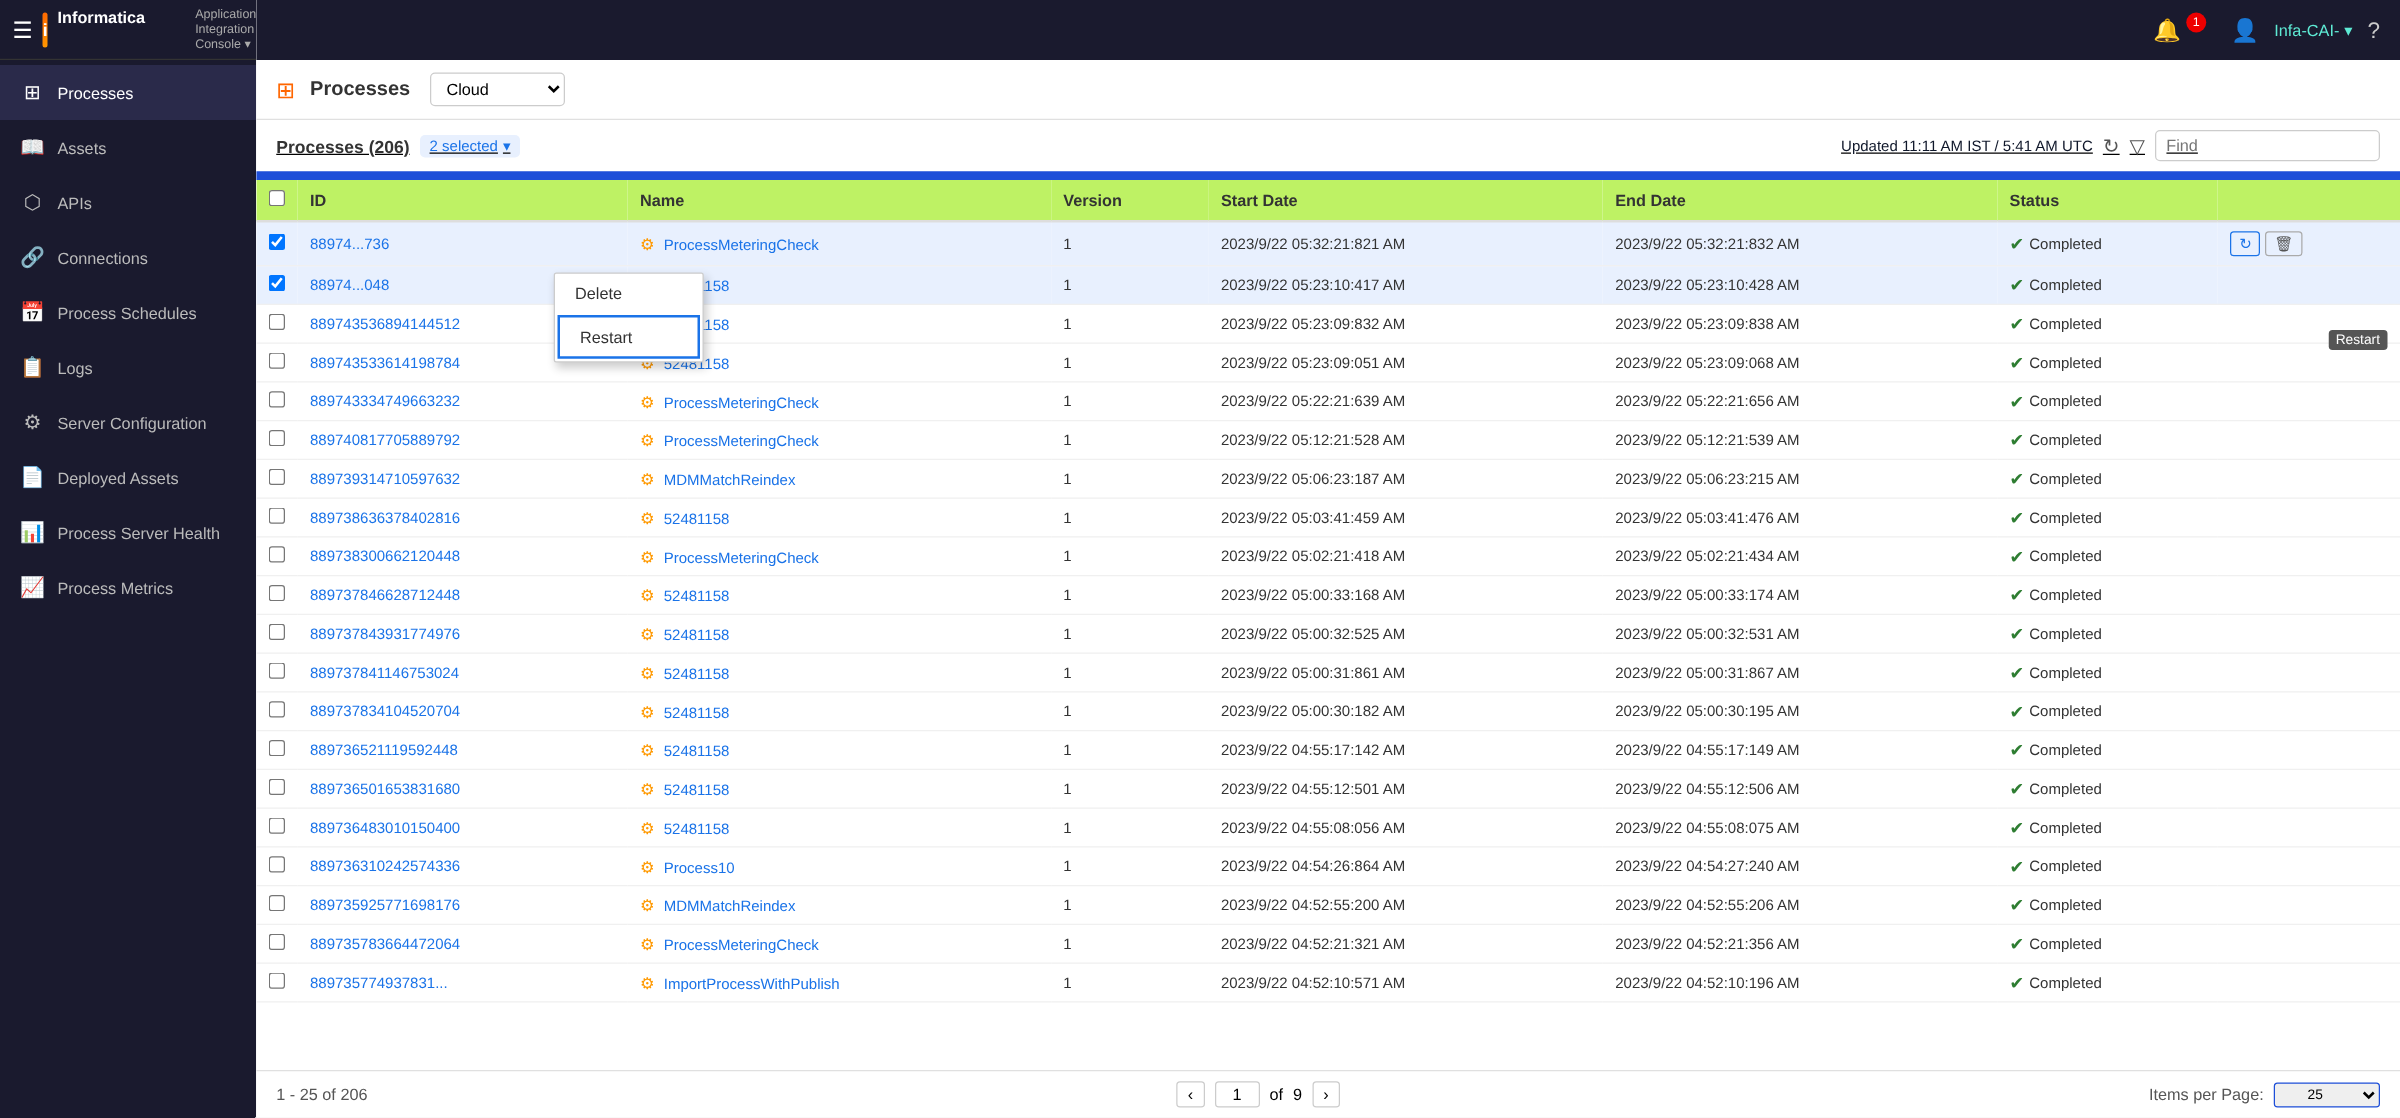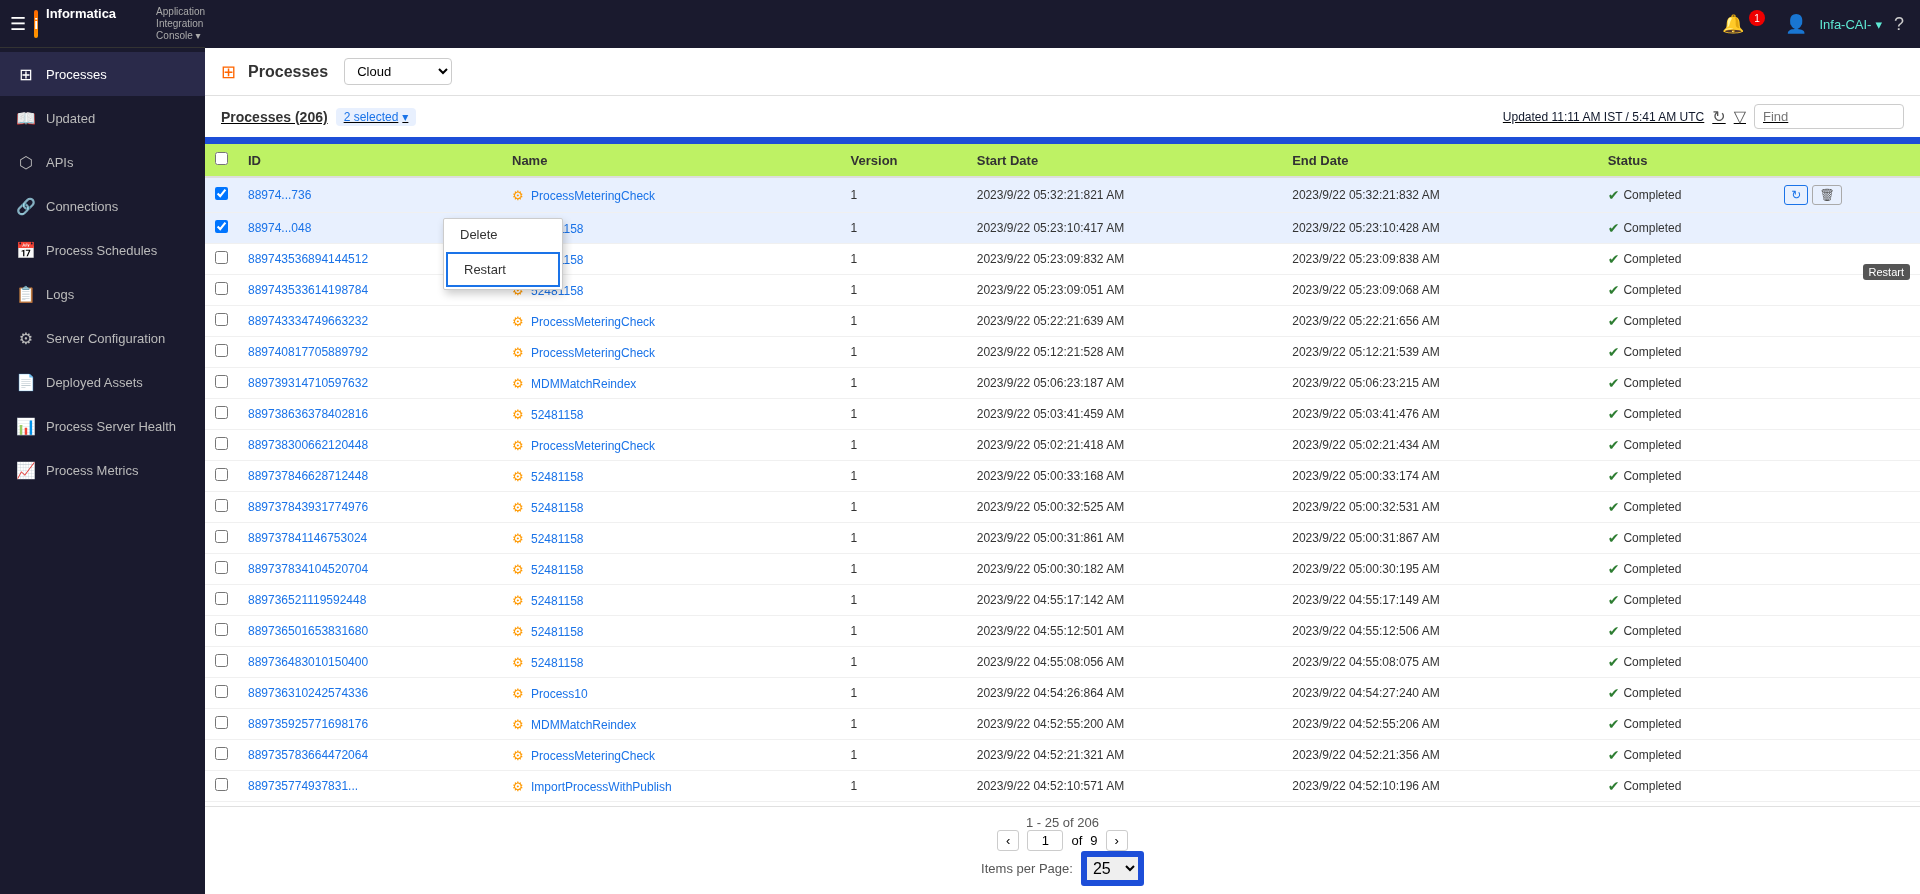--- a/index.html
+++ b/index.html
@@ -122,21 +122,21 @@
     }
     .toolbar-right { display: flex; align-items: center; gap: 8px; }
     .updated-text { font-size: 12px; color: #0f172a; }
     .refresh-icon { cursor: pointer; font-size: 16px; color: #555; }
     .filter-icon { cursor: pointer; font-size: 16px; color: #555; }
     .find-input {
       border: 1px solid #ccc;
       border-radius: 4px;
       padding: 4px 8px;
       font-size: 13px;
-      width: 150px;
+      width: 180px;
     }
     .context-menu {
       position: absolute;
       top: 30px;
       left: 0;
       background: #fff;
       border: 1px solid #ccc;
       border-radius: 2px;
       box-shadow: 2px 4px 8px rgba(0,0,0,0.2);
       z-index: 100;
@@ -224,21 +224,20 @@
 
     
     .pagination-bar {
       padding: 8px 16px;
       display: flex;
       align-items: center;
       justify-content: space-between;
       border-top: 1px solid #e0e0e0;
       background: #fff;
       font-size: 13px;
-      flex-direction: column;
     }
     .pagination-left { color: #555; }
     .pagination-center { display: flex; align-items: center; gap: 8px; }
     .page-btn {
       background: none;
       border: 1px solid #ccc;
       border-radius: 3px;
       padding: 2px 8px;
       cursor: pointer;
       font-size: 13px;
@@ -246,24 +245,24 @@
     .page-input {
       border: 1px solid #ccc;
       border-radius: 3px;
       padding: 2px 6px;
       width: 36px;
       text-align: center;
       font-size: 13px;
     }
     .pagination-right { display: flex; align-items: center; gap: 8px; color: #555; }
     .items-per-page-select {
-      border: 6px solid #1d4ed8;
+      border: 1px solid #1d4ed8;
       border-radius: 3px;
-      padding: 2px 2px;
-      font-size: 16px;
+      padding: 2px 22px;
+      font-size: 11px;
     }
 
     
     ::-webkit-scrollbar { width: 6px; height: 6px; }
     ::-webkit-scrollbar-track { background: #f1f1f1; }
     ::-webkit-scrollbar-thumb { background: #ccc; border-radius: 3px; }
   </style>
 </head>
 <body>
 
@@ -277,21 +276,21 @@
     </div>
   </div>
   <nav class="sidebar-nav">
 
   <div class="nav-item active">
     <span class="nav-icon">⊞</span>
     <span>Processes</span>
   </div>
       <div class="nav-item">
     <span class="nav-icon">📖</span>
-    <span>Updated</span>
+    <span>Assets</span>
   </div>
       <div class="nav-item">
     <span class="nav-icon">⬡</span>
     <span>APIs</span>
   </div>
       <div class="nav-item">
     <span class="nav-icon">🔗</span>
     <span>Connections</span>
   </div>
       <div class="nav-item">

